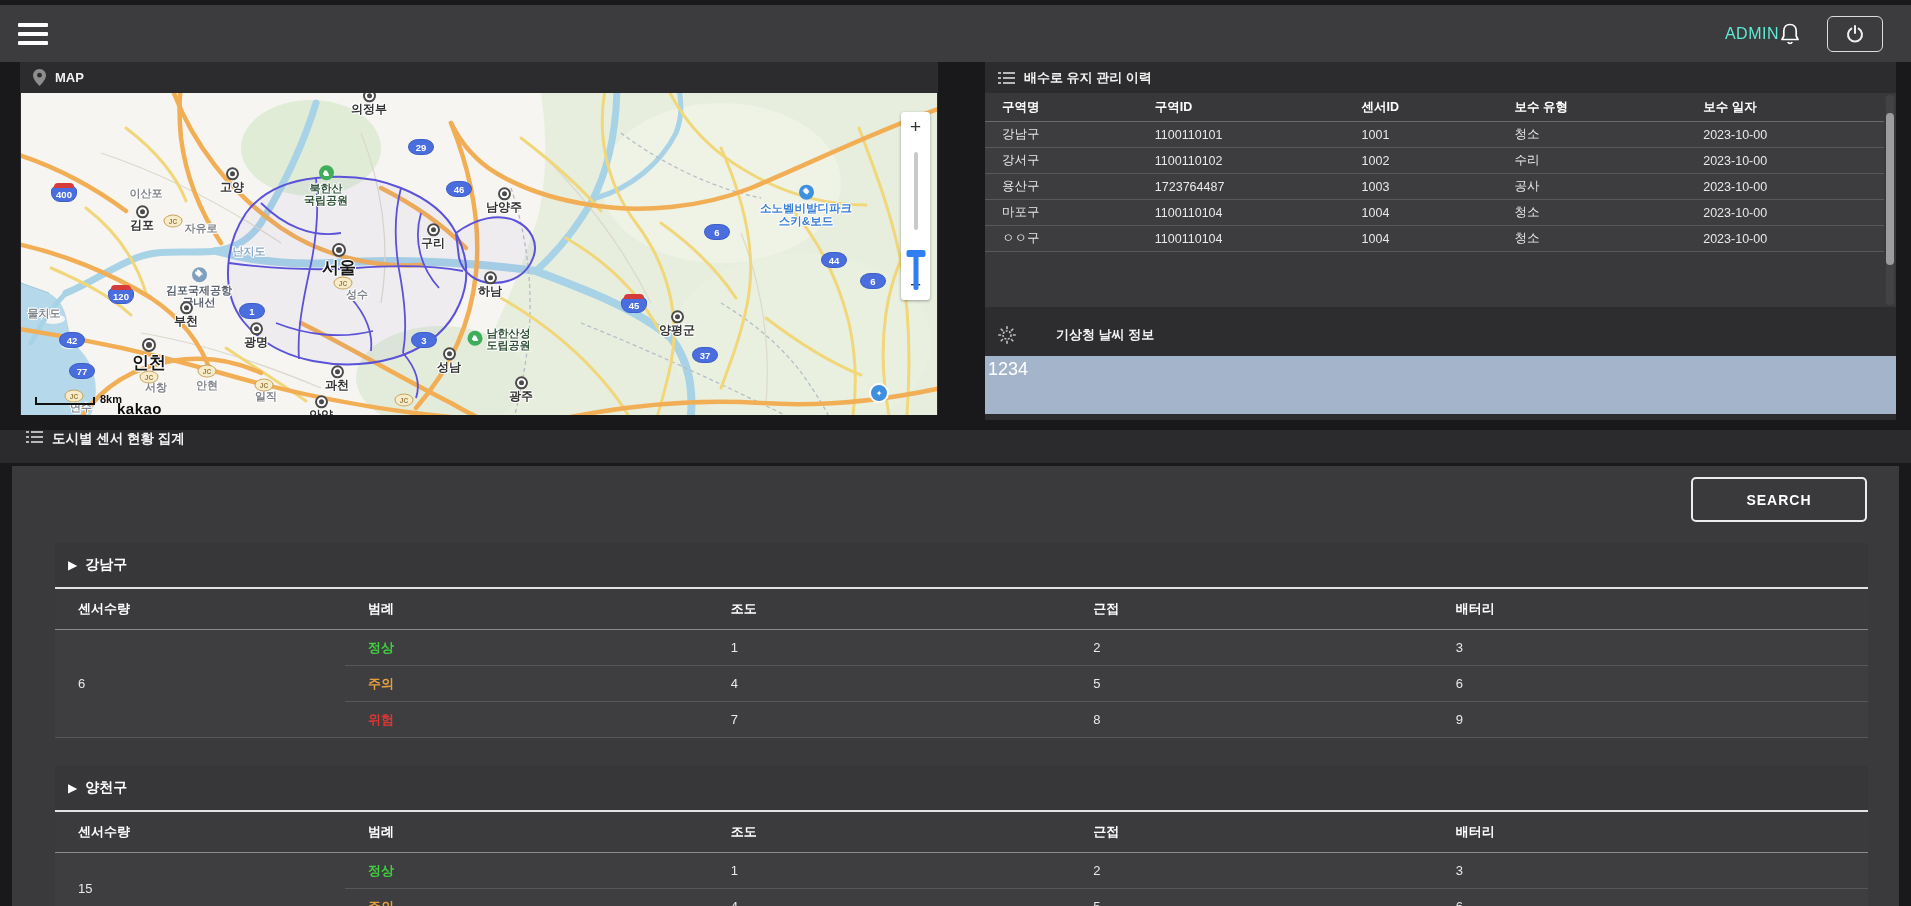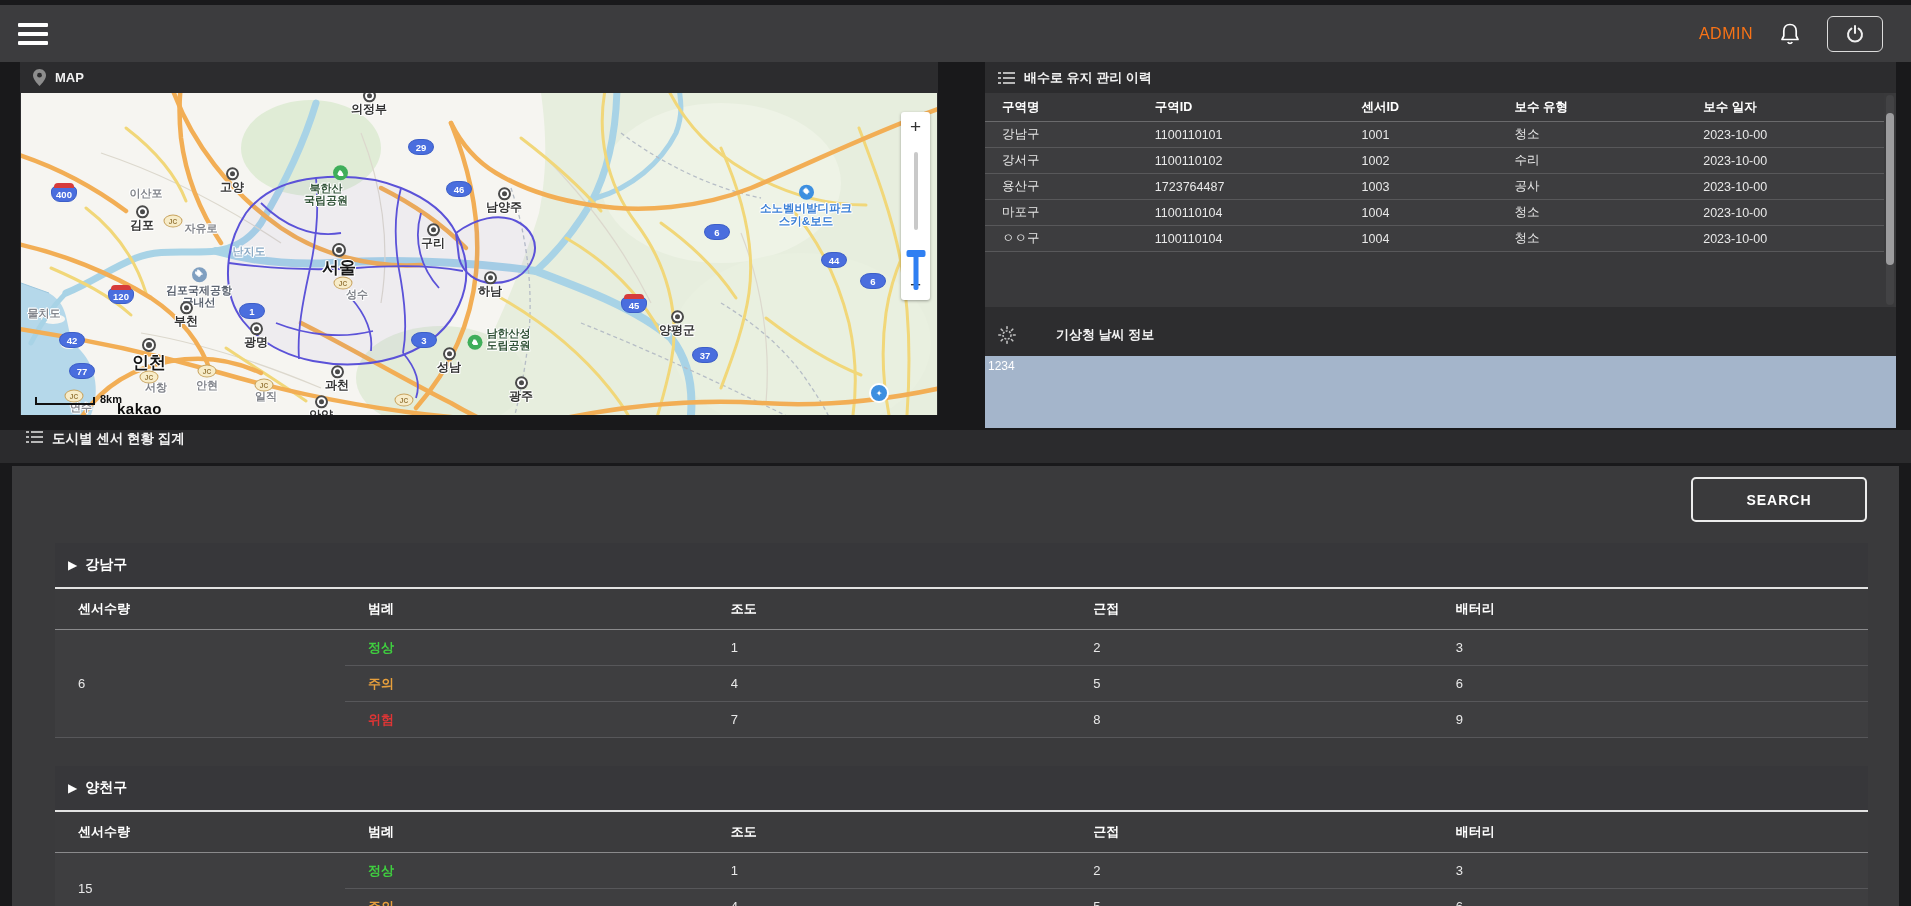--- a/index.html
+++ b/index.html
@@ -4,21 +4,21 @@
 <style>
   html,body{margin:0;padding:0;background:#19191b;}
   body{font-family:"Liberation Sans","DejaVu Sans",sans-serif;}
   #app{position:relative;width:1911px;height:906px;overflow:hidden;background:#19191b;}
 
   
   .appbar{position:absolute;left:0;top:5px;width:100%;height:57px;background:#3c3c3e;display:flex;align-items:center;}
   .hamburger{margin-left:18px;width:30px;height:22px;display:flex;flex-direction:column;justify-content:space-between;cursor:pointer;}
   .hamburger span{display:block;height:4px;background:#fff;border-radius:1px;}
   .appbar .spacer{flex:1;}
-  .admin-label{color:#f97316;font-size:16px;letter-spacing:.5px;margin-right:26px;}
+  .admin-label{color:#5eead4;font-size:16px;letter-spacing:.5px;}
   .bell{width:22px;height:24px;margin-right:26px;cursor:pointer;}
   .power-btn{width:56px;height:36px;border:1px solid #dcdcdc;border-radius:6px;background:transparent;display:flex;align-items:center;justify-content:center;margin-right:28px;cursor:pointer;}
 
   
   .ptitle{height:31px;background:#2c2c2e;display:flex;align-items:center;gap:9px;padding-left:13px;color:#f2f2f2;font-weight:bold;font-size:13px;}
   .list-icon svg,.pin-icon svg,.sun-icon svg{display:block;}
 
   
   .map-panel{position:absolute;left:20px;top:62px;width:918px;background:#2c2c2e;}
   .map-canvas{position:relative;width:916px;height:322px;margin-left:1px;background:#f6f5f1;overflow:hidden;cursor:grab;}
@@ -27,21 +27,21 @@
   .ml{position:absolute;transform:translate(-50%,-50%);display:flex;flex-direction:column;align-items:center;line-height:1.12;text-align:center;white-space:nowrap;
       text-shadow:-1px 0 #fff,1px 0 #fff,0 -1px #fff,0 1px #fff,1px 1px #fff,-1px -1px #fff;}
   .ml .dot{width:9px;height:9px;border:2px solid #4a4a4a;background:#fff;border-radius:50%;position:relative;margin-bottom:1px;}
   .ml .dot::after{content:'';position:absolute;inset:2px;background:#4a4a4a;border-radius:50%;}
   .ml.city{font-size:12px;color:#333;font-weight:600;}
   .ml.big{font-size:17px;color:#161616;font-weight:bold;}
   .ml.big .dot{width:10px;height:10px;}
   .ml.small{font-size:11px;color:#82858c;font-weight:600;}
   .ml.waters{font-size:11px;color:#8aa9c4;font-weight:600;}
   .ml.airport{font-size:11px;color:#5c6470;font-weight:600;}
-  .ml.park,.ml.parkleft{font-size:11px;color:#2f5136;font-weight:600;align-items:flex-end;}
+  .ml.park,.ml.parkleft{font-size:11px;color:#2f5136;font-weight:600;}
   .ml.parkleft{flex-direction:row;gap:4px;text-align:left;}
   .ml.resort{font-size:11.5px;color:#3a7fd6;font-weight:600;}
   .ci{width:15px;height:15px;border-radius:50%;color:#fff;font-size:8px;display:flex;align-items:center;justify-content:center;margin-bottom:2px;flex:none;}
   .ci.airport{background:#7f9fc0;}
   .ci.park,.ci.parkleft{background:#3fae5a;font-size:7px;}
   .ci.resort{background:#3d8fe0;}
   .shield{position:absolute;transform:translate(-50%,-50%);min-width:26px;height:16px;padding:0 3px;background:#4a6ede;border:1px solid #3c5ec8;border-radius:50%/60%;color:#fff;font-size:9.5px;font-weight:bold;display:flex;align-items:center;justify-content:center;box-sizing:border-box;}
   .shield.crest{border-radius:5px 5px 9px 9px;}
   .shield.crest::before{content:'';position:absolute;top:-4px;left:10%;width:80%;height:5px;background:#d63b3b;border-radius:4px 4px 0 0;}
   .jc{position:absolute;transform:translate(-50%,-50%);width:17px;height:11px;background:#f7ecc9;border:1px solid #c9a45f;border-radius:50%;color:#997b3f;font-size:6.5px;font-weight:bold;display:flex;align-items:center;justify-content:center;}
@@ -59,21 +59,21 @@
 
   
   .right-panel{position:absolute;left:985px;top:62px;width:911px;height:358px;background:#2d2d2f;}
   .mtable-wrap{position:relative;height:214px;background:#39393b;}
   table.mtable{width:calc(100% - 12px);border-collapse:collapse;table-layout:fixed;}
   table.mtable th{height:28px;text-align:left;color:#fff;font-size:12.5px;font-weight:bold;padding:0 0 0 17px;background:#38383a;border-bottom:1px solid #6a6a6c;}
   table.mtable td{height:25px;color:#e8e8e8;font-size:12.5px;padding:0 0 0 17px;background:#3d3d3f;border-bottom:1px solid #58585a;}
   .vscroll{position:absolute;right:2px;top:2px;bottom:2px;width:8px;background:#434345;border-radius:4px;}
   .vscroll .thumb{position:absolute;left:0;top:18px;width:8px;height:152px;background:#9c9c9e;border-radius:4px;cursor:pointer;}
   .weather-title{margin-top:12px;background:transparent;gap:40px;}
-  .weather-box{margin:6px 0 0 0;height:72px;background:#a4b5cb;color:#fff;font-size:12px;padding:3px 0 0 3px;box-sizing:border-box;}
+  .weather-box{margin:6px 0 0 0;height:58px;background:#a4b5cb;color:#fff;font-size:18px;padding:3px 0 0 3px;box-sizing:border-box;}
 
   
   .section-titlebar{position:absolute;left:0;top:430px;width:100%;height:33px;background:#2b2b2d;display:flex;align-items:flex-start;gap:9px;padding-left:26px;box-sizing:border-box;color:#f2f2f2;font-weight:bold;font-size:13.5px;}
   .bottom-panel{position:absolute;left:12px;top:466px;width:1887px;height:600px;background:#3a3a3c;}
   .search-row{height:77px;position:relative;}
   .search-btn{position:absolute;right:32px;top:11px;width:176px;height:45px;background:transparent;border:2px solid #ececec;border-radius:5px;color:#fff;font-weight:bold;font-size:14px;letter-spacing:1px;cursor:pointer;font-family:inherit;}
   .group{margin:0 31px 28px 43px;background:#37373a;}
   .group-header{height:44px;display:flex;align-items:center;gap:8px;padding-left:13px;color:#fff;font-weight:bold;font-size:14px;border-bottom:2px solid #e2e2e2;cursor:pointer;}
   .group-header .tri{font-size:12px;color:#fff;}
   table.stable{width:100%;border-collapse:collapse;table-layout:fixed;}

